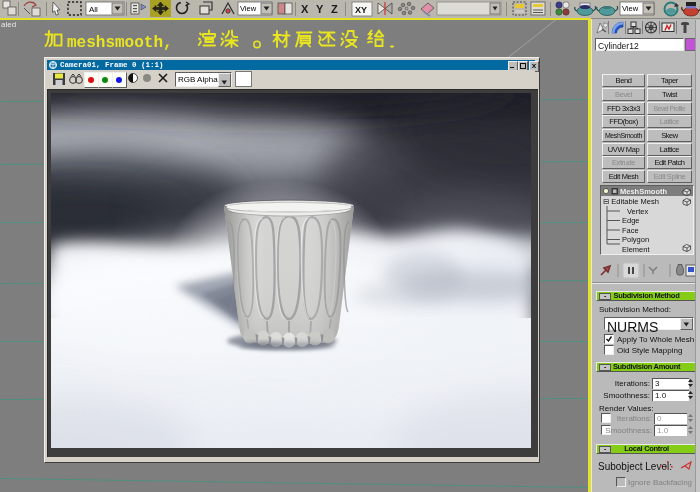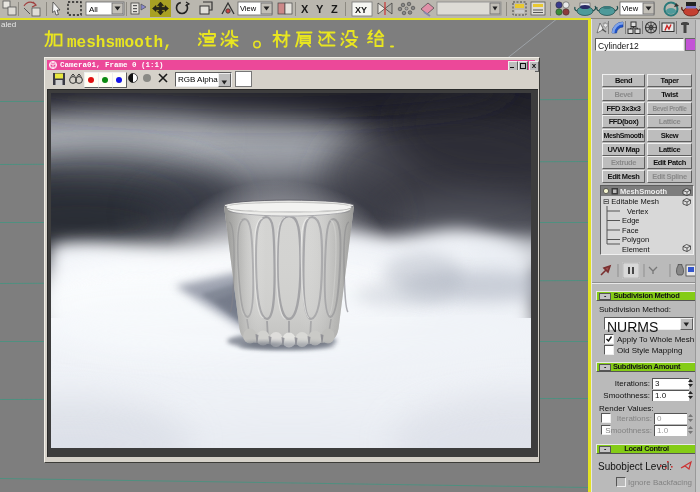--- a/index.html
+++ b/index.html
@@ -182,21 +182,21 @@
         <path d="M684 11 q-3 -1 -2 -4 M698 11 q4 -2 2 -5" stroke="#5a1a10" stroke-width="1.2" fill="none"></path>
       </g>
 </svg>
 </div>
 
 <div class="abs" style="left:0;top:18px;width:591px;height:2px;background:#e3e224;z-index:6"></div>
 <div class="abs" style="left:588px;top:18px;width:3px;height:474px;background:#e3e224;z-index:6"></div>
 
 <div class="abs" id="vfb" style="left:44px;top:57px;width:494px;height:404px;background:#d5d1c9;z-index:4;border-top:1px solid #f2efe8;border-left:1px solid #f2efe8;border-right:1px solid #3c3c38;border-bottom:1px solid #3c3c38">
 
- <div class="abs" style="left:2px;top:2px;width:488px;height:10px;background:#ec4899">
+ <div class="abs" style="left:2px;top:2px;width:488px;height:10px;background:#0369a1">
   <svg class="abs" style="left:2px;top:1px" width="8" height="8" viewBox="0 0 8 8">
         <circle cx="4" cy="4" r="3.6" fill="none" stroke="#fff" stroke-width="0.9"></circle>
         <path d="M4 1.2L6.8 2.8V5.4L4 7L1.2 5.4V2.8Z M4 1.2V4 M1.2 2.8L4 4L6.8 2.8 M4 7V4" fill="none" stroke="#fff" stroke-width="0.7"></path>
       </svg>
   <div class="abs" style="left:13px;top:1px;font-family:'Liberation Mono',monospace;font-size:7.5px;font-weight:bold;color:#fff;letter-spacing:0px;white-space:nowrap">Camera01, Frame 0 (1:1)</div>
   <div class="abs btn3" style="left:461px;top:0.5px;width:8px;height:9px">
         <div class="abs" style="left:1px;top:5px;width:4px;height:1.5px;background:#111"></div>
       </div>
   <div class="abs btn3" style="left:471px;top:0.5px;width:8px;height:9px">
         <div class="abs" style="left:1px;top:1px;width:4px;height:4px;border:0.5px solid #111;border-top-width:1.5px"></div>
@@ -401,21 +401,21 @@
       <path d="M72 10.5L74 5.5L76 9L78 4.5" stroke="#cc2222" stroke-width="1.4" fill="none"></path>
   <path d="M88 3 C89 1.5 95 1.5 96 3 L96 5 L93.5 5 L93.5 13 L90.5 13 L90.5 5 L88 5Z" fill="#444"></path>
  </svg>
 
  <div class="abs sunk" style="left:3px;top:20px;width:87px;height:11px;background:#fff">
       <div class="abs" style="left:2px;top:1.5px;font-size:8.5px">Cylinder12</div>
     </div>
  <div class="abs" style="left:93px;top:20px;width:11px;height:11px;background:#c353d6;border:1px solid #666"></div>
 
 
- <style>.gb{position:absolute;width:41px;height:11px;text-align:center;font-weight:bold;font-size:7.5px;letter-spacing:-0.4px;line-height:11px;white-space:nowrap;overflow:hidden}.gb.d{color:#8a8a8a}</style>
+ <style>.gb{position:absolute;width:41px;height:11px;text-align:center;font-weight:normal;font-size:7.5px;letter-spacing:-0.4px;line-height:11px;white-space:nowrap;overflow:hidden}.gb.d{color:#8a8a8a}</style>
  <div class="gb btn3" style="left:10px;top:56px">Bend</div>
     <div class="gb btn3" style="left:55px;top:56px;width:43px">Taper</div>
  <div class="gb btn3 d" style="left:10px;top:70px">Bevel</div>
     <div class="gb btn3" style="left:55px;top:70px;width:43px">Twist</div>
  <div class="gb btn3" style="left:10px;top:84px">FFD 3x3x3</div>
     <div class="gb btn3 d" style="left:55px;top:84px;width:43px;font-size:6.5px">Bevel Profile</div>
  <div class="gb btn3" style="left:10px;top:97px">FFD(box)</div>
     <div class="gb btn3 d" style="left:55px;top:97px;width:43px">Lattice</div>
  <div class="gb btn3" style="left:10px;top:111px;font-size:7px">MeshSmooth</div>
     <div class="gb btn3" style="left:55px;top:111px;width:43px">Skew</div>

